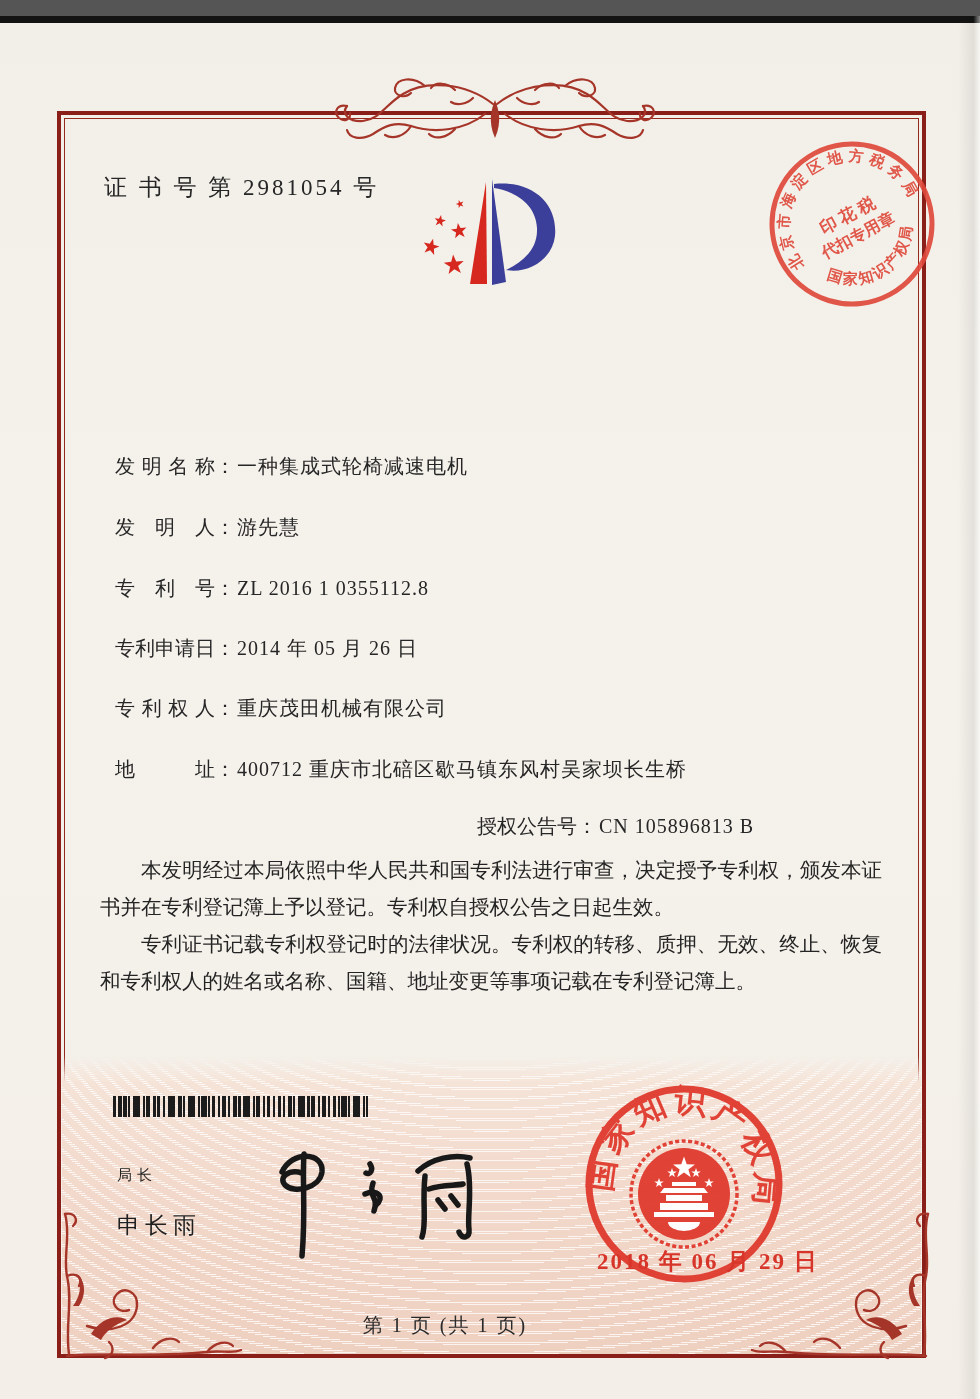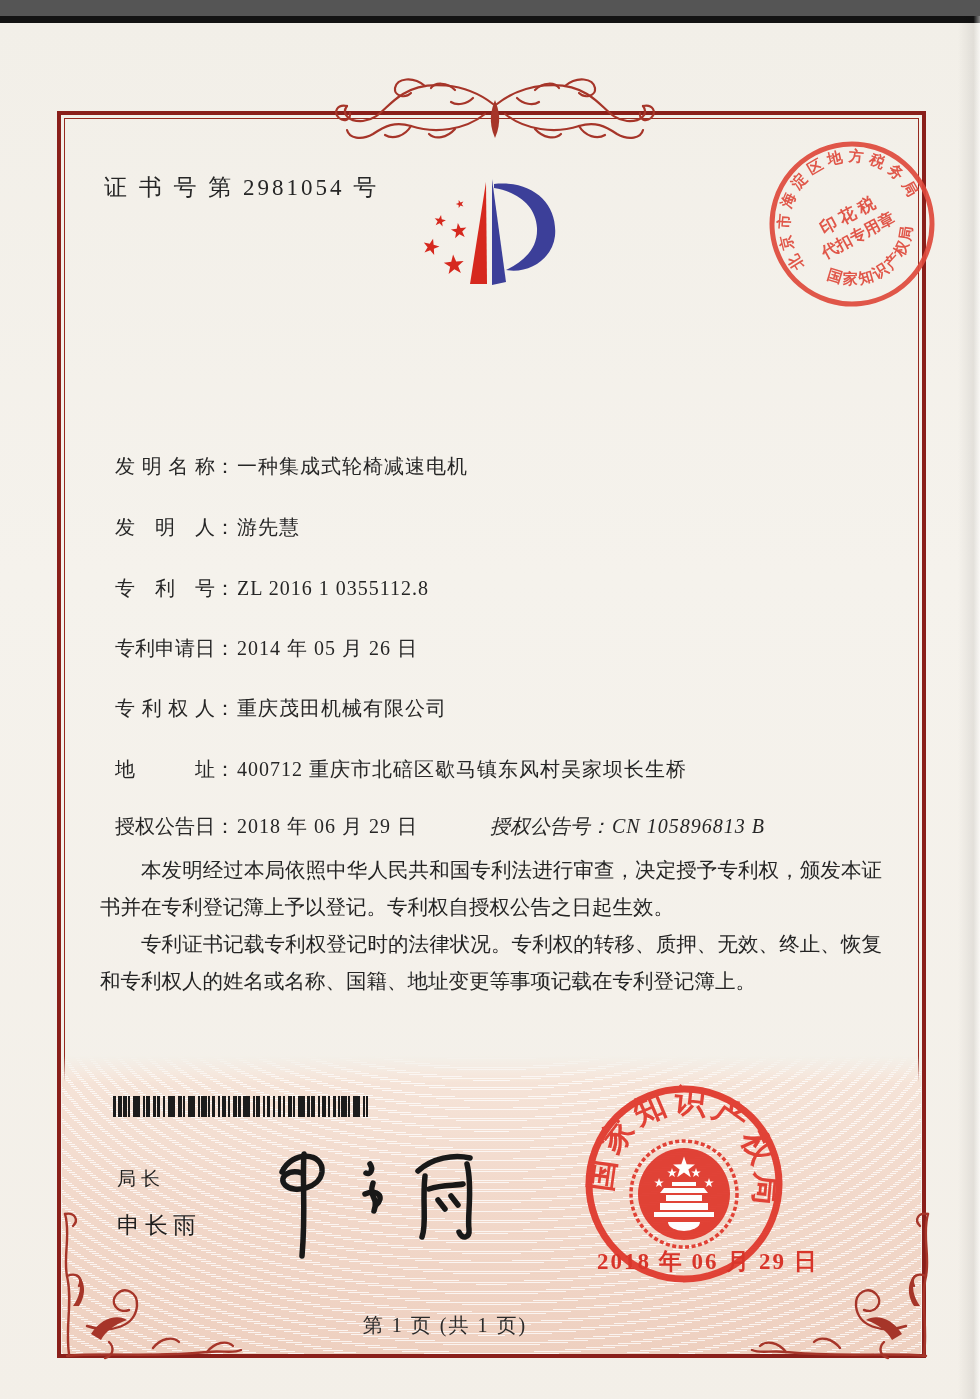--- a/index.html
+++ b/index.html
@@ -30,31 +30,31 @@
   
   .cert-no{position:absolute;left:104px;top:156px;font-size:23px;letter-spacing:3px;color:#262626;z-index:3;}
   .doc-title{position:absolute;left:0;right:0;top:294px;text-align:center;
     font-size:47px;font-weight:bold;letter-spacing:32px;text-indent:32px;color:#1c1c1c;z-index:3;}
   .field-row{position:absolute;left:115px;font-size:20px;color:#262626;z-index:3;white-space:nowrap;}
   .f-label{display:inline-flex;justify-content:space-between;width:100px;vertical-align:bottom;}
   .f-colon{margin:0 2px 0 0;}
   .f-value{letter-spacing:1px;}
   .row-0{top:437px;} .row-1{top:498px;} .row-2{top:559px;}
   .row-3{top:619px;} .row-4{top:679px;} .row-5{top:740px;} .row-6{top:797px;}
-  .grant-no{position:absolute;left:375px;top:0;font-style:italic;}
+  .grant-no{position:absolute;left:362px;top:0;}
   .paragraphs{position:absolute;left:100px;top:836px;width:782px;font-size:20.5px;
     line-height:37px;text-align:justify;color:#242424;z-index:3;}
   .paragraphs p{margin:0;text-indent:2em;}
   
   .barcode{position:absolute;left:113px;top:1080px;width:255px;height:21px;z-index:3;
     background:
       repeating-linear-gradient(90deg,#1c1c1c 0 2px,transparent 2px 5px),
       repeating-linear-gradient(90deg,#1c1c1c 0 3px,transparent 3px 11px),
       repeating-linear-gradient(90deg,transparent 0 7px,#1c1c1c 7px 9px,transparent 9px 17px);}
-  .officer-title{position:absolute;left:117px;top:1150px;font-size:19px;letter-spacing:5px;color:#1f1f1f;z-index:3;}
+  .officer-title{position:absolute;left:117px;top:1150px;font-size:15px;letter-spacing:5px;color:#1f1f1f;z-index:3;}
   .officer-name{position:absolute;left:117px;top:1194px;font-size:23px;letter-spacing:5px;color:#1f1f1f;z-index:3;}
   .signature{position:absolute;left:252px;top:1112px;z-index:3;}
   .seal{position:absolute;left:572px;top:1056px;z-index:4;opacity:.95;}
   .seal-date{position:absolute;left:597px;top:1230px;font-size:23px;letter-spacing:2px;
     color:#d8352a;font-weight:bold;z-index:5;white-space:nowrap;}
   .tax-stamp{position:absolute;left:752px;top:108px;z-index:4;transform:rotate(-28deg);opacity:.92;}
   .footer-page{position:absolute;left:0;top:1296px;width:890px;text-align:center;
     font-size:20px;letter-spacing:2px;color:#2a2a2a;z-index:3;}
   .logo{position:absolute;left:398px;top:150px;z-index:3;}
   .ornament-top{position:absolute;left:325px;top:58px;z-index:2;}
@@ -178,23 +178,20 @@
         <span>人</span>
       </span><span class="f-colon">：</span><span class="f-value">重庆茂田机械有限公司</span>
   </div>
   <div class="field-row row-5">
     <span class="f-label char-justify">
         <span>地</span>
         <span>址</span>
       </span><span class="f-colon">：</span><span class="f-value">400712 重庆市北碚区歇马镇东风村吴家坝长生桥</span>
   </div>
   <div class="field-row row-6">
-    <span>
-      <span>授权公告日</span><span class="f-colon">：</span><span class="f-value">2018 年 06 月 29 日</span>
-    </span>
     <span class="grant-no">
       <span>授权公告号</span><span class="f-colon">：</span><span class="f-value">CN 105896813 B</span>
     </span>
   </div>
 
   <div class="paragraphs">
     <p>本发明经过本局依照中华人民共和国专利法进行审查，决定授予专利权，颁发本证书并在专利登记簿上予以登记。专利权自授权公告之日起生效。</p>
     <p>专利证书记载专利权登记时的法律状况。专利权的转移、质押、无效、终止、恢复和专利权人的姓名或名称、国籍、地址变更等事项记载在专利登记簿上。</p>
   </div>
 

